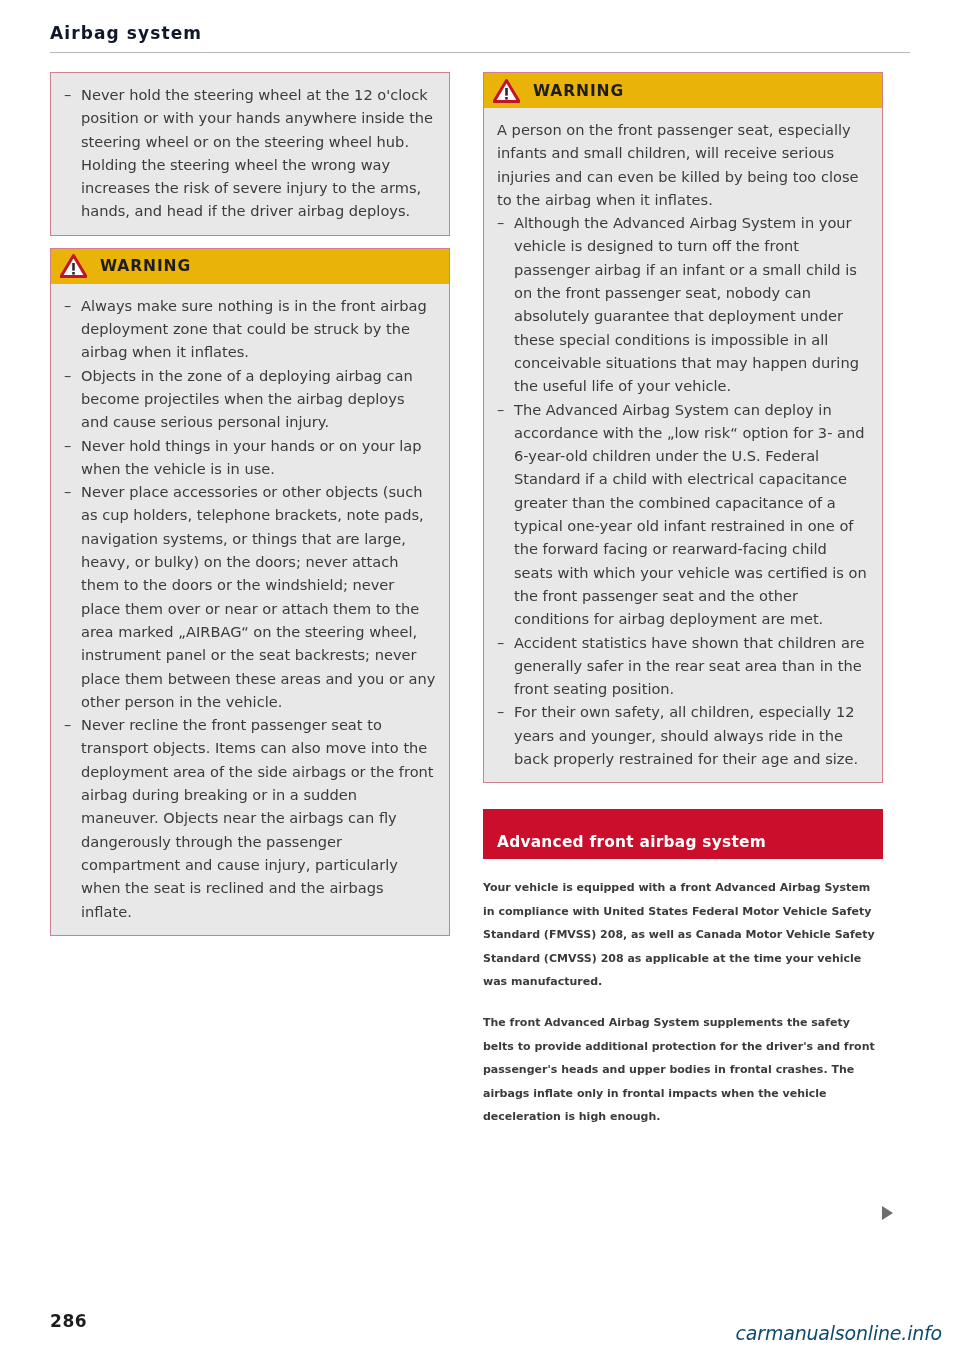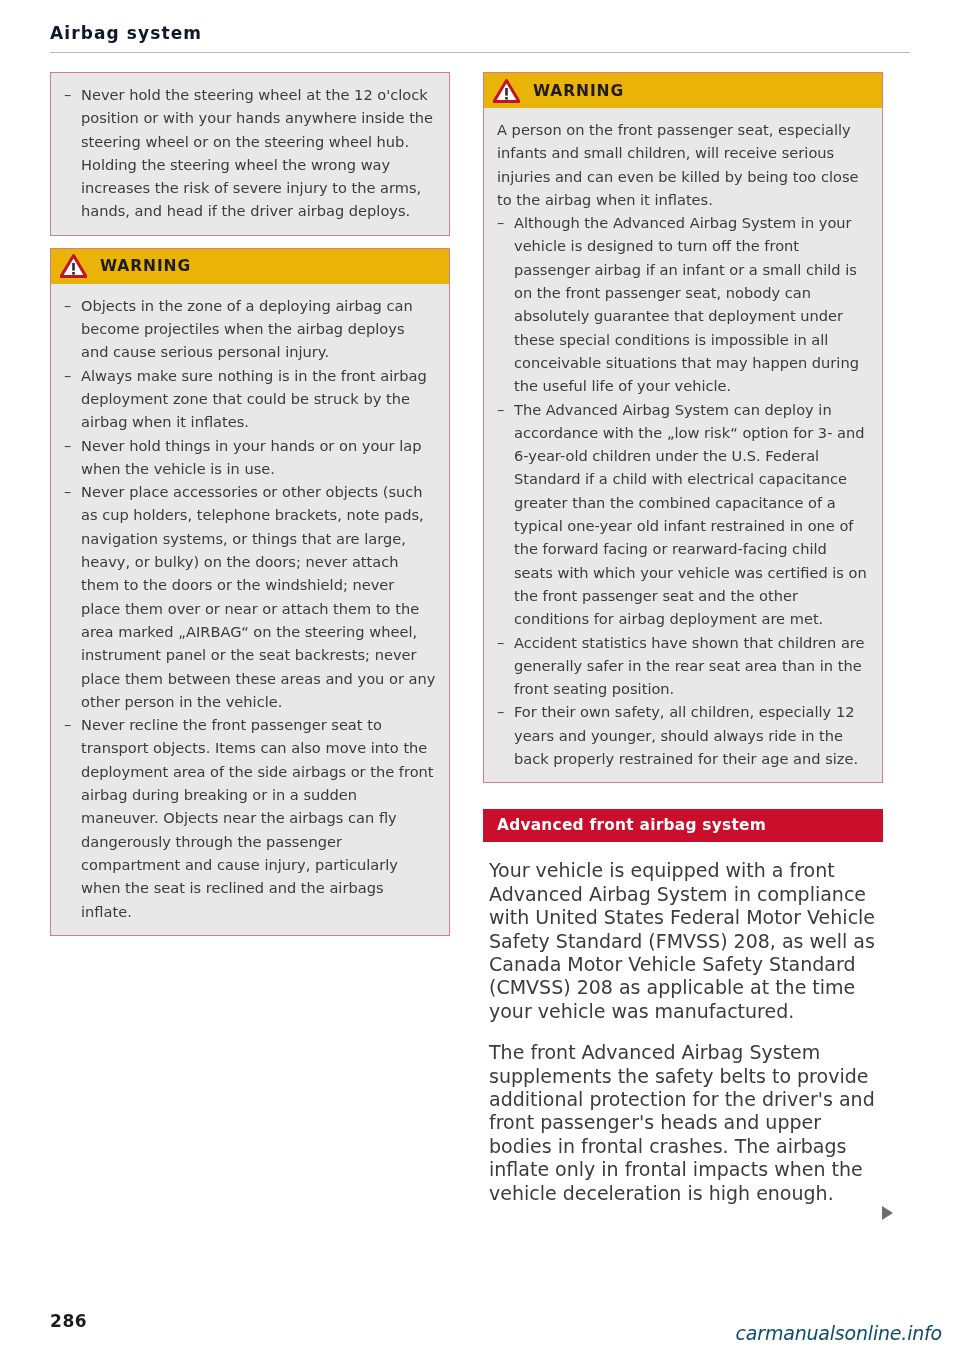--- a/index.html
+++ b/index.html
@@ -109,31 +109,32 @@
     top: 0;
   }
 
   
   .sec-head {
     background: #cb0e2b;
     color: #ffffff;
     font-size: 15.4px;
     font-weight: bold;
     letter-spacing: 0.25px;
-    padding: 7px 0 8px 14px;
+    padding: 24px 0 8px 14px;
     box-sizing: border-box;
     width: 400px;
     margin: 26px 0 17px 0;
   }
 
   .body-p {
-    font-size: 19px;
+    font-size: 11px;
     line-height: 23.4px;
-    margin: 0 0 18px 6px;
+    margin: 0 0 18px 0;
     color: #3b3b3b;
+    font-weight: bold;
   }
   .body-p:last-child { margin-bottom: 0; }
 
   
   .cont-arrow {
     position: absolute;
     left: 882px;
     top: 1206px;
     width: 0;
     height: 0;
@@ -189,22 +190,22 @@
           <svg width="27" height="24" viewBox="0 0 27 24" aria-hidden="true">
             <polygon points="13.5,1.6 26,22.5 1,22.5" fill="#ffffff" stroke="#c5122b" stroke-width="3" stroke-linejoin="round"></polygon>
             <rect x="12.2" y="9" width="2.6" height="7.6" fill="#2b2b2b"></rect>
             <rect x="12.2" y="18" width="2.6" height="2.6" fill="#2b2b2b"></rect>
           </svg>
         </span>
         <span class="wtext">WARNING</span>
       </div>
       <div class="box-body">
         <ul class="dashlist">
+          <li>Always make sure nothing is in the front airbag deployment zone that could be struck by the airbag when it inflates.</li>
           <li>Objects in the zone of a deploying airbag can become projectiles when the airbag deploys and cause serious personal injury.</li>
-          <li>Always make sure nothing is in the front airbag deployment zone that could be struck by the airbag when it inflates.</li>
           <li>Never hold things in your hands or on your lap when the vehicle is in use.</li>
           <li>Never place accessories or other objects (such as cup holders, telephone brackets, note pads, navigation systems, or things that are large, heavy, or bulky) on the doors; never attach them to the doors or the windshield; never place them over or near or attach them to the area marked „AIRBAG“ on the steering wheel, instrument panel or the seat backrests; never place them between these areas and you or any other person in the vehicle.</li>
           <li>Never recline the front passenger seat to transport objects. Items can also move into the deployment area of the side airbags or the front airbag during breaking or in a sudden maneuver. Objects near the airbags can fly dangerously through the passenger compartment and cause injury, particularly when the seat is reclined and the airbags inflate.</li>
         </ul>
       </div>
     </div>
 
   </div>
 
   <div class="col col-right">

